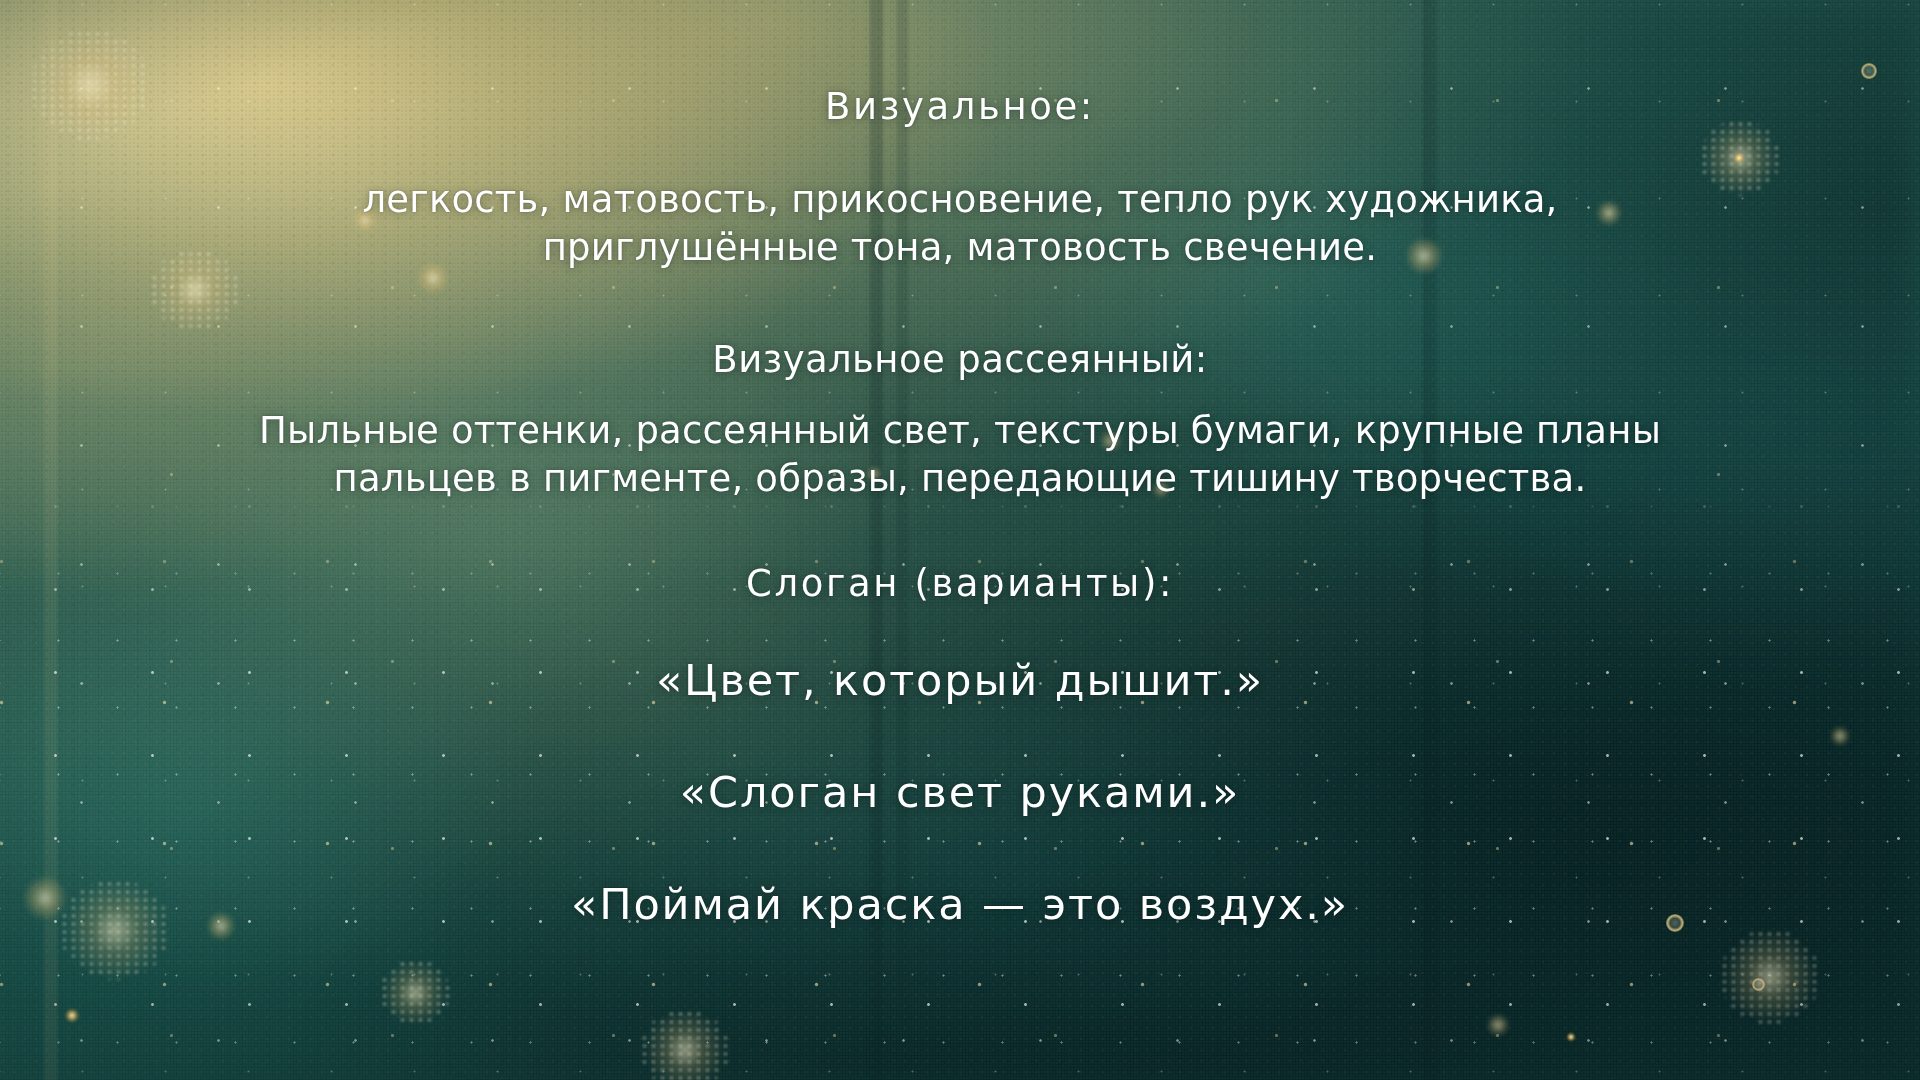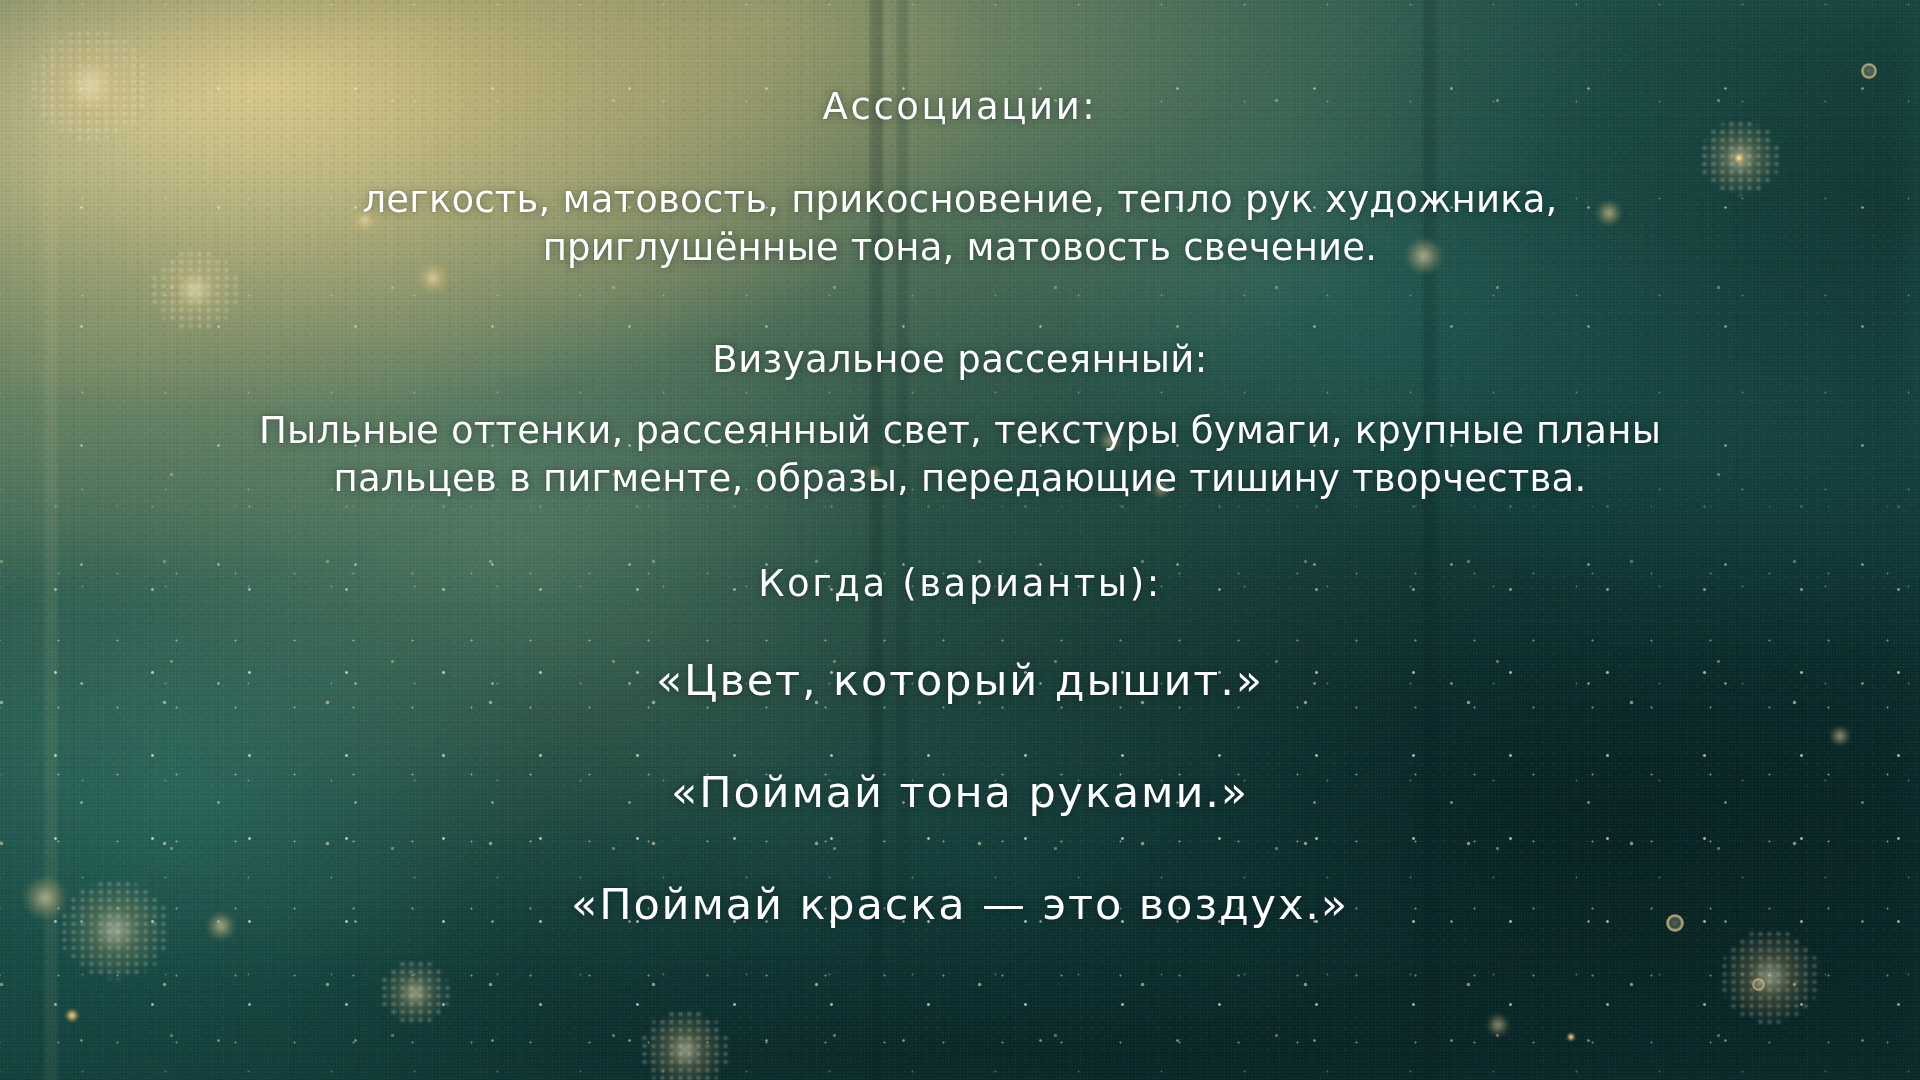--- a/index.html
+++ b/index.html
@@ -253,46 +253,46 @@
   <div class="sparkle soft" style="left:866px;  top:466px; width:16px; height:16px;"></div>
   <div class="sparkle soft" style="left:1486px; top:1014px;width:24px; height:22px;"></div>
   <div class="sparkle soft" style="left:1830px; top:726px; width:20px; height:20px;"></div>
 
   <div class="vignette"></div>
 
   <div class="content">
 
     <div class="sp-1"></div>
 
-    <div class="line heading">Ассоциации:</div>
+    <div class="line heading">Визуальное:</div>
 
     <div class="sp-2"></div>
 
     <div class="line body">легкость, матовость, прикосновение, тепло рук художника,</div>
     <div class="line body">приглушённые тона, матовость свечение.</div>
 
     <div class="sp-3"></div>
 
     <div class="line body-wide">Визуальное рассеянный:</div>
 
     <div class="sp-4"></div>
 
     <div class="line body">Пыльные оттенки, рассеянный свет, текстуры бумаги, крупные планы</div>
     <div class="line body">пальцев в пигменте, образы, передающие тишину творчества.</div>
 
     <div class="sp-5"></div>
 
-    <div class="line heading">Когда (варианты):</div>
+    <div class="line heading">Слоган (варианты):</div>
 
     <div class="sp-6"></div>
 
     <div class="line slogan">«Цвет, который дышит.»</div>
 
     <div class="sp-7"></div>
 
-    <div class="line slogan">«Поймай тона руками.»</div>
+    <div class="line slogan">«Слоган свет руками.»</div>
 
     <div class="sp-8"></div>
 
     <div class="line slogan">«Поймай краска — это воздух.»</div>
 
   </div>
 </div>
 
 </body></html>

